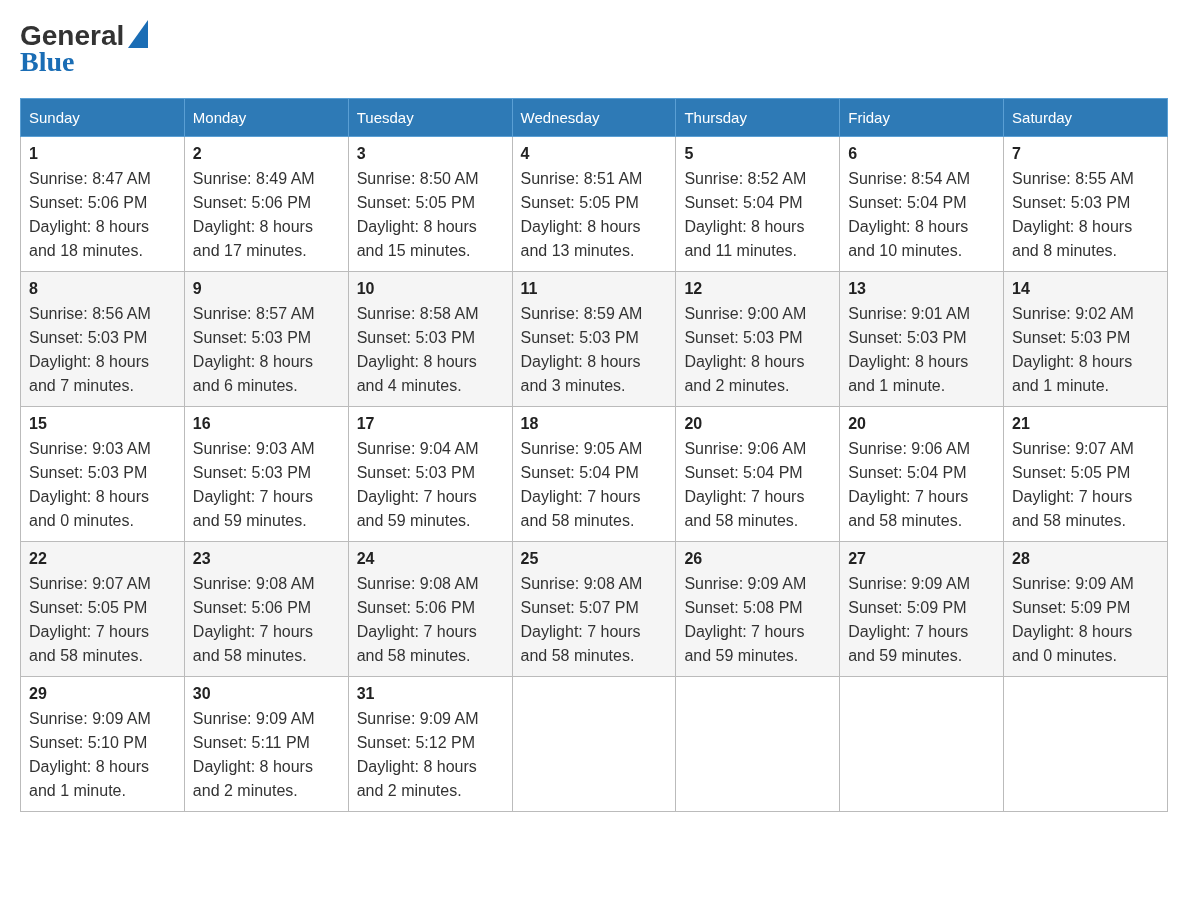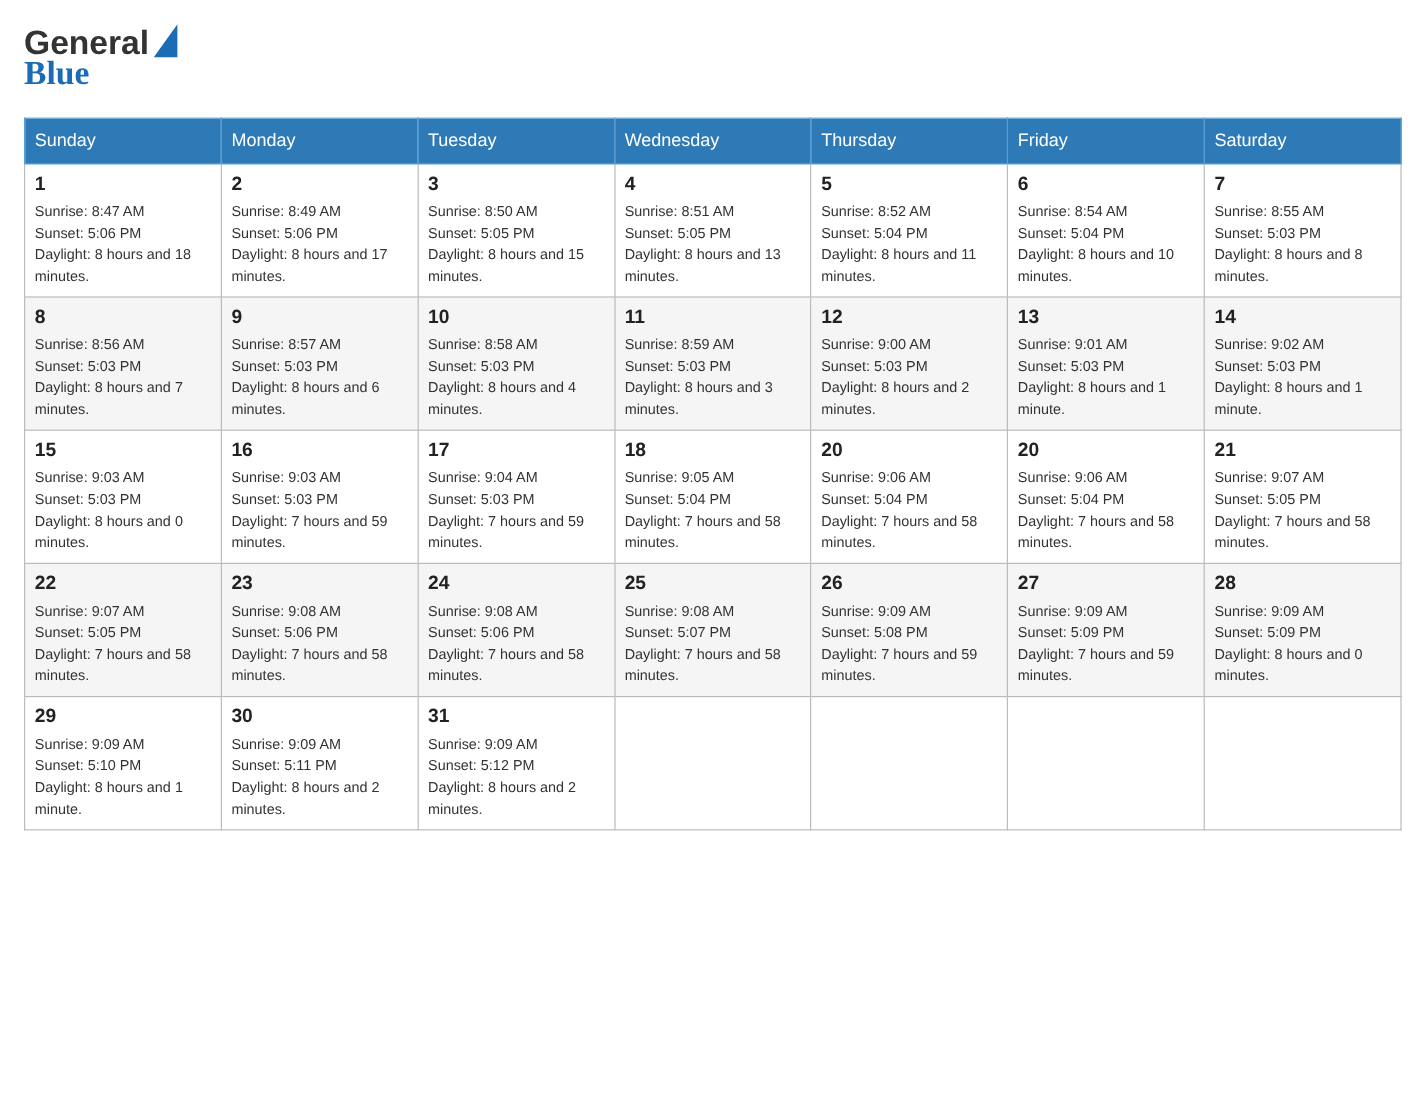--- a/index.html
+++ b/index.html
@@ -56,21 +56,21 @@
     .calendar-table tr:nth-child(even) td {
       background: #f5f5f5;
     }
     .day-number {
       font-size: 16px;
       font-weight: bold;
       color: #222;
       margin-bottom: 4px;
     }
     .day-info {
-      font-size: 12px;
+      font-size: 16px;
       color: #333;
       line-height: 1.5;
     }
     .empty-cell {
       background: #fff;
     }
     .logo-wrapper {
       display: flex;
       flex-direction: column;
       align-items: flex-start;

